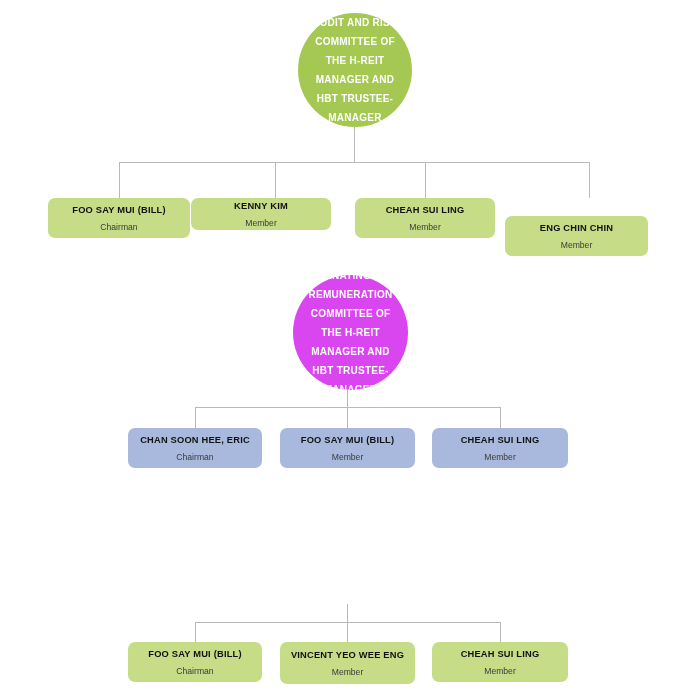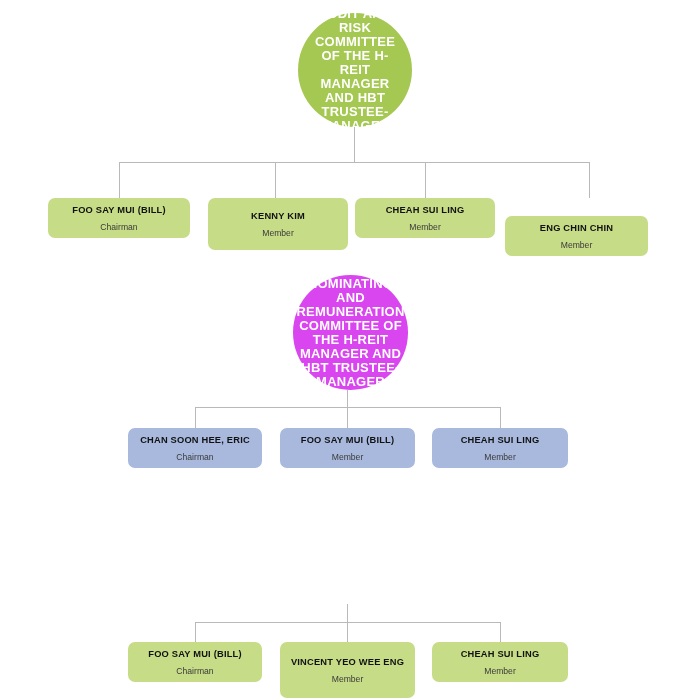--- a/index.html
+++ b/index.html
@@ -37,22 +37,22 @@
     border-radius: 50%;
     display: flex;
     align-items: center;
     justify-content: center;
     text-align: center;
     box-sizing: border-box;
   }
   .node-circle .circle-label {
     color: #ffffff;
     font-weight: bold;
-    font-size: 13px;
-    line-height: 14px;
+    font-size: 10px;
+    line-height: 19px;
     letter-spacing: 0.25px;
     padding: 0 9px;
     text-transform: uppercase;
   }
   .circle-green { background: #a4c851; }
   .circle-blue  { background: #d946ef; }
 
   
   .node-box {
     position: absolute;
@@ -96,21 +96,21 @@
   <div class="conn h" style="left:119px; top:162px; width:471px;"></div>
   <div class="conn v" style="left:119px; top:162px; height:36px;"></div>
   <div class="conn v" style="left:275px; top:162px; height:36px;"></div>
   <div class="conn v" style="left:425px; top:162px; height:36px;"></div>
   <div class="conn v" style="left:589px; top:162px; height:36px;"></div>
 
   <div class="node-box box-green" style="left:48px; top:198px; width:142px; height:40px;">
     <span class="box-name">FOO SAY MUI (BILL)</span>
     <span class="box-role">Chairman</span>
   </div>
-  <div class="node-box box-green" style="left:208px; top:198px; width:140px; height:52px;">
+  <div class="node-box box-green" style="left:191px; top:198px; width:140px; height:32px;">
     <span class="box-name">KENNY KIM</span>
     <span class="box-role">Member</span>
   </div>
   <div class="node-box box-green" style="left:355px; top:198px; width:140px; height:40px;">
     <span class="box-name">CHEAH SUI LING</span>
     <span class="box-role">Member</span>
   </div>
   <div class="node-box box-green" style="left:505px; top:216px; width:143px; height:40px;">
     <span class="box-name">ENG CHIN CHIN</span>
     <span class="box-role">Member</span>
@@ -143,21 +143,21 @@
   <div class="conn v" style="left:347px; top:604px; height:18px;"></div>
   <div class="conn h" style="left:195px; top:622px; width:305px;"></div>
   <div class="conn v" style="left:195px; top:622px; height:20px;"></div>
   <div class="conn v" style="left:347px; top:622px; height:20px;"></div>
   <div class="conn v" style="left:500px; top:622px; height:20px;"></div>
 
   <div class="node-box box-green" style="left:128px; top:642px; width:134px; height:40px;">
     <span class="box-name">FOO SAY MUI (BILL)</span>
     <span class="box-role">Chairman</span>
   </div>
-  <div class="node-box box-green" style="left:280px; top:642px; width:135px; height:56px;">
+  <div class="node-box box-green" style="left:280px; top:642px; width:135px; height:42px;">
     <span class="box-name">VINCENT YEO WEE ENG</span>
     <span class="box-role">Member</span>
   </div>
   <div class="node-box box-green" style="left:432px; top:642px; width:136px; height:40px;">
     <span class="box-name">CHEAH SUI LING</span>
     <span class="box-role">Member</span>
   </div>
 
 </div>
 

